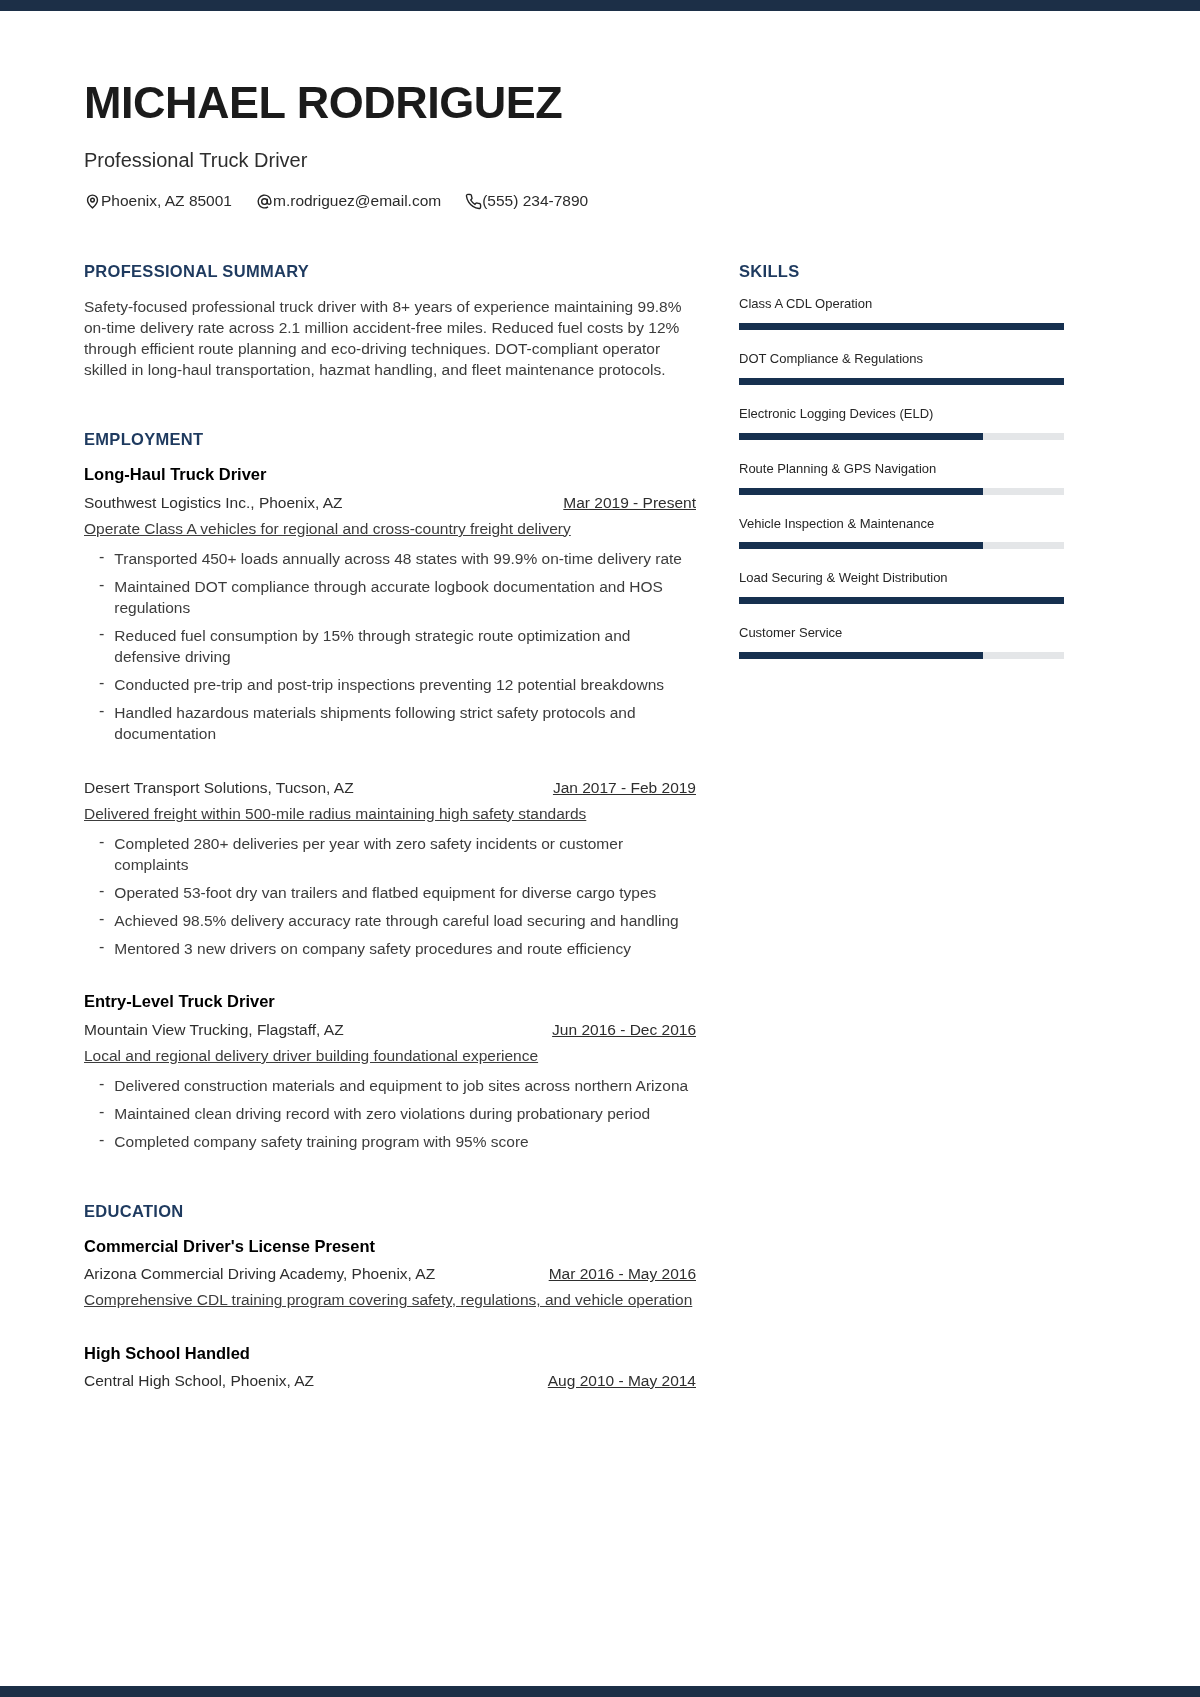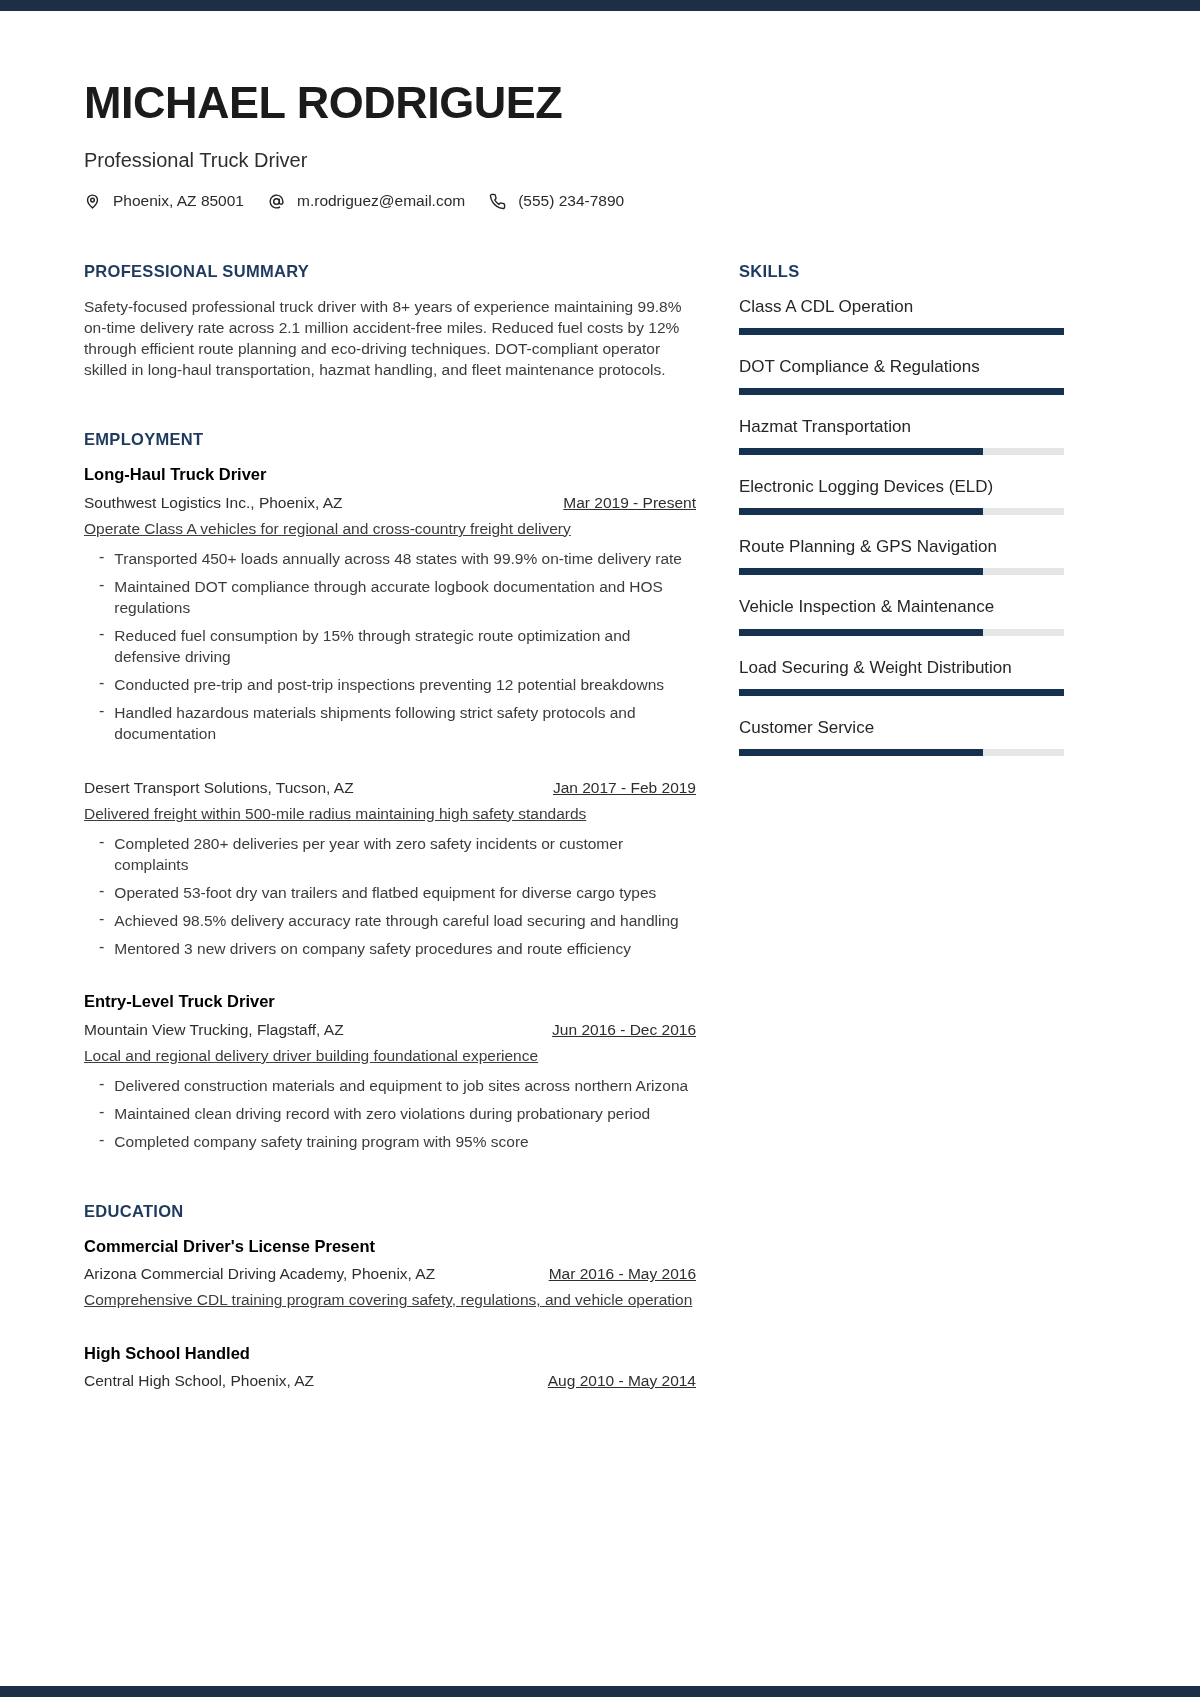--- a/index.html
+++ b/index.html
@@ -40,21 +40,21 @@
     color: #2e2e2e;
   }
   .contact-row {
     margin-top: 20px;
     display: flex;
     align-items: center;
     gap: 24px;
     font-size: 15.5px;
     color: #2b2b2b;
   }
-  .contact-item { display: flex; align-items: center; gap: 12px; }
+  .contact-item { display: flex; align-items: center; gap: 0; }
   .contact-item svg { display: block; }
 
   
   .columns {
     margin-top: 52px;
     display: flex;
     gap: 43px;
   }
   .col-left  { width: 612px; flex: 0 0 612px; }
   .col-right { width: 325px; flex: 0 0 325px; }
@@ -101,21 +101,21 @@
     gap: 10px;
     margin-bottom: 7px;
     padding-left: 15px;
   }
   .bullet-dash { flex: 0 0 auto; color: #3c3c3c; }
   .bullet-text { flex: 1 1 auto; }
 
   
   .skill { margin-bottom: 21px; }
   .skill-label {
-    font-size: 17px;
+    font-size: 13px;
     color: #262626;
     margin-bottom: 10px;
     line-height: 1.3;
   }
   .skill-track {
     width: 100%;
     height: 7px;
     background: #e4e6e8;
   }
   .skill-fill {
@@ -289,26 +289,20 @@
               <div class="skill-fill" style="width: 100%;"></div>
             </div>
         </div>
         <div class="skill">
           <div class="skill-label">DOT Compliance &amp; Regulations</div>
           <div class="skill-track">
               <div class="skill-fill" style="width: 100%;"></div>
             </div>
         </div>
         <div class="skill">
-          <div class="skill-label">Hazmat Transportation</div>
-          <div class="skill-track">
-              <div class="skill-fill" style="width: 75%;"></div>
-            </div>
-        </div>
-        <div class="skill">
           <div class="skill-label">Electronic Logging Devices (ELD)</div>
           <div class="skill-track">
               <div class="skill-fill" style="width: 75%;"></div>
             </div>
         </div>
         <div class="skill">
           <div class="skill-label">Route Planning &amp; GPS Navigation</div>
           <div class="skill-track">
               <div class="skill-fill" style="width: 75%;"></div>
             </div>

